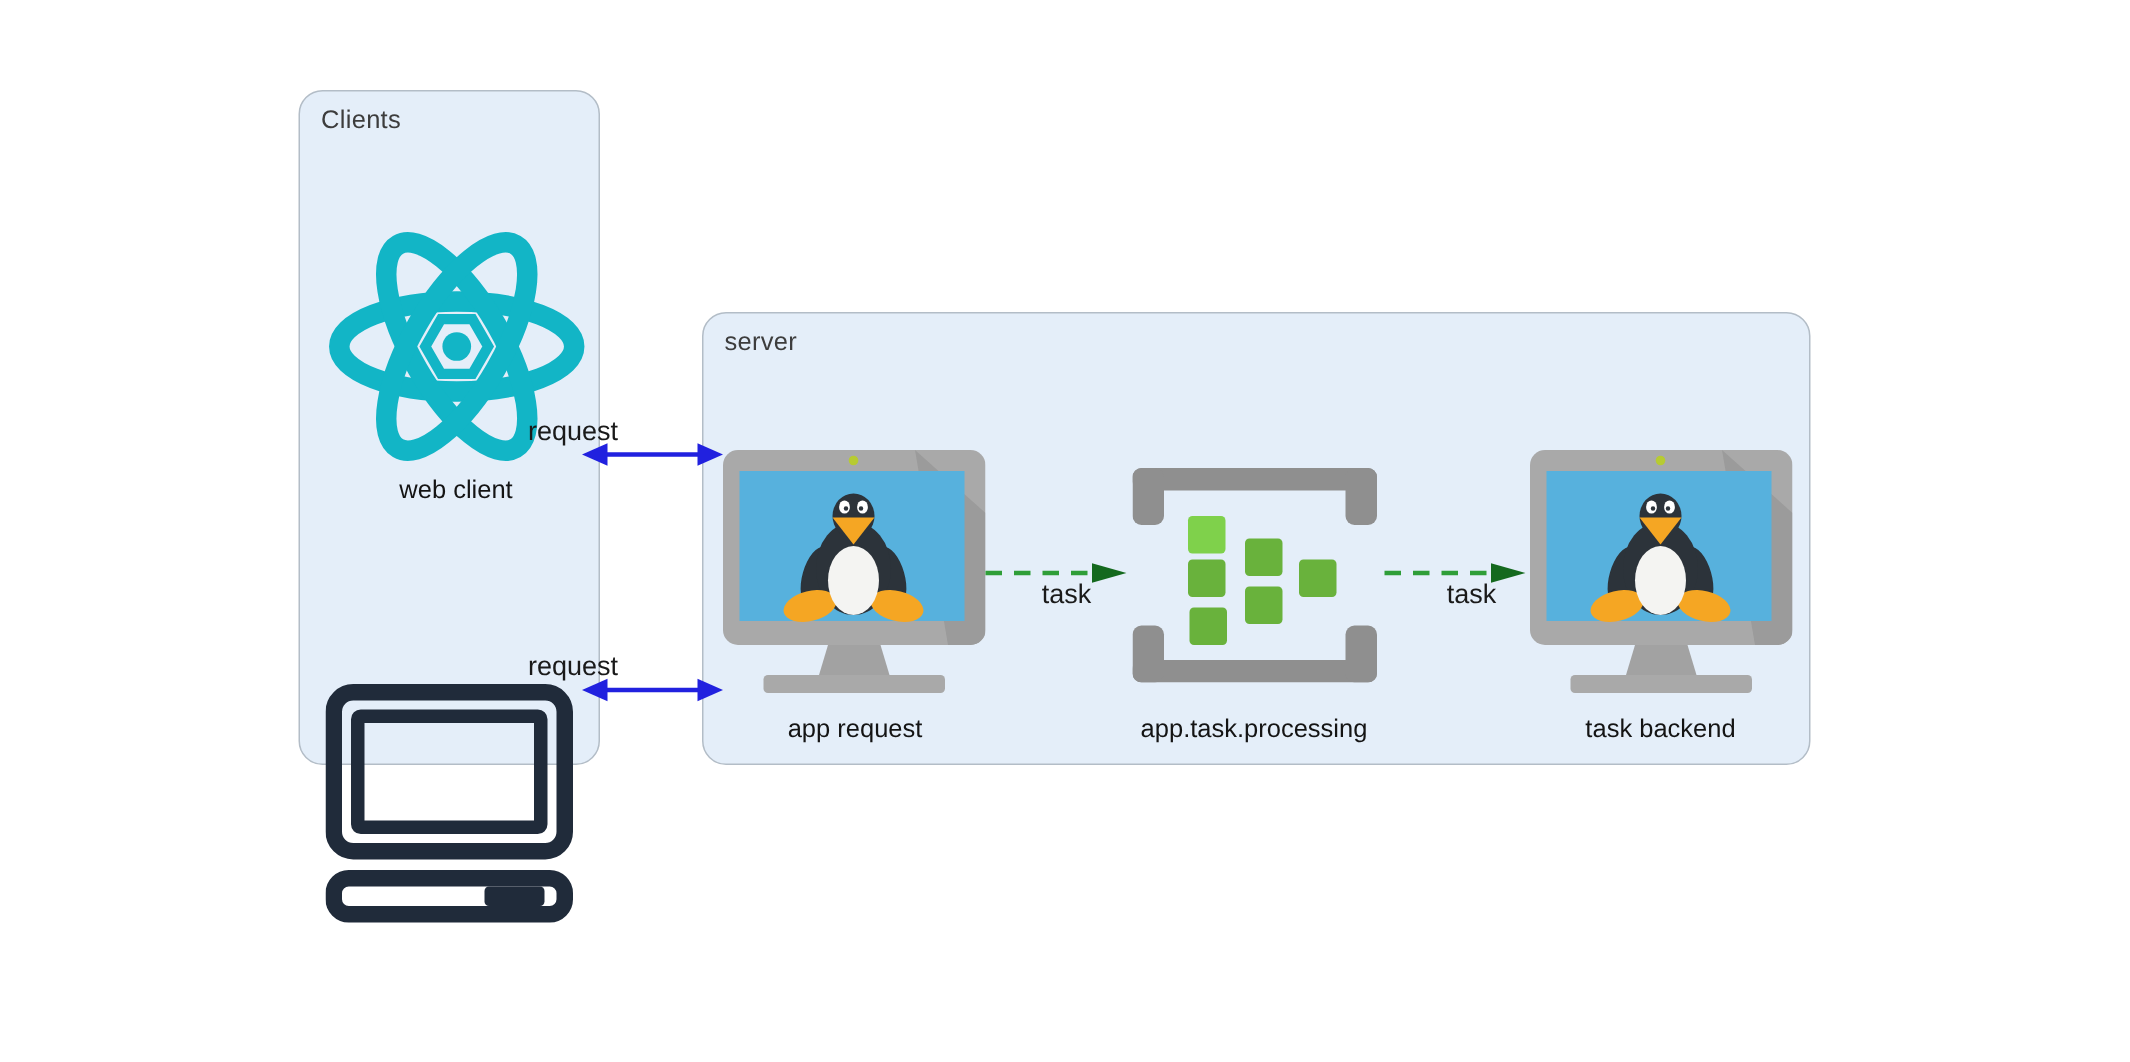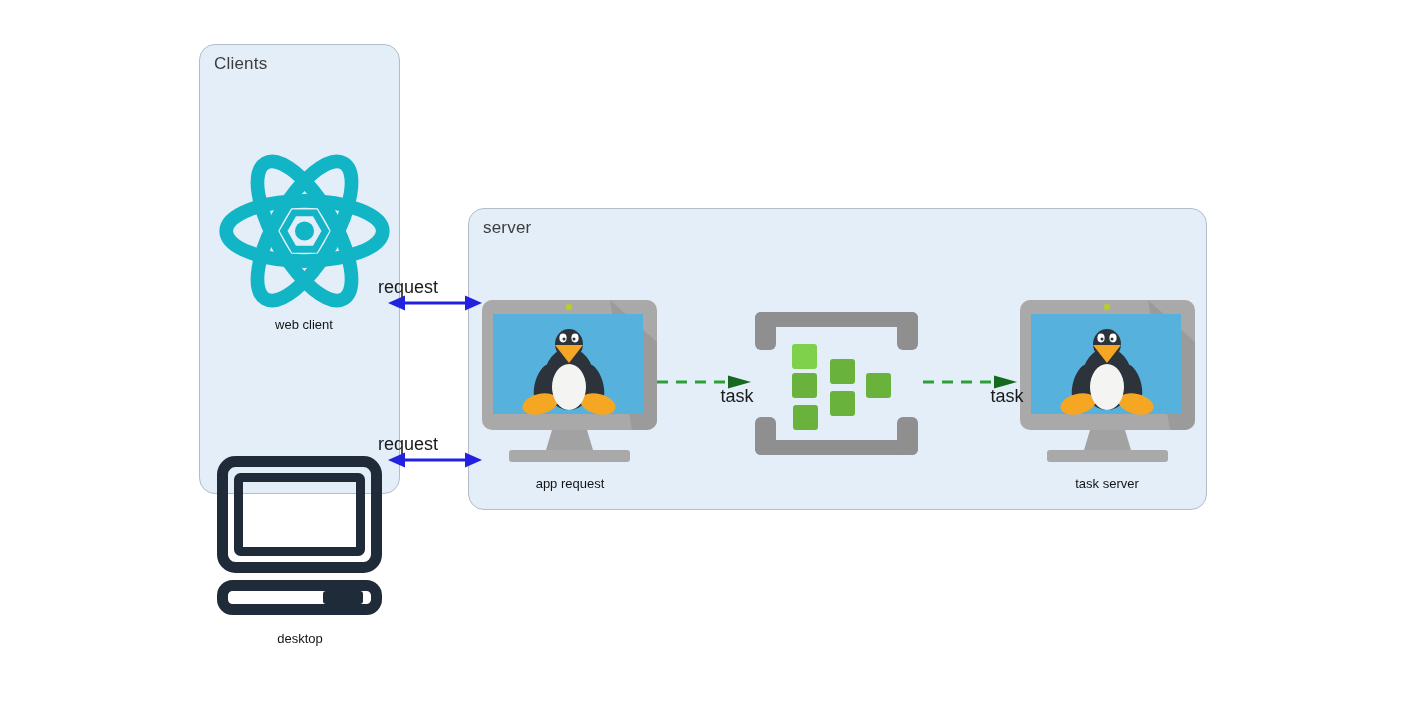--- a/index.html
+++ b/index.html
@@ -15,33 +15,33 @@
     box-sizing:border-box;
     z-index:1;
   }
   .group-label{
     position:absolute;
     top:9px;left:14px;
     font-size:17px;
     color:#3d3d3d;
     letter-spacing:0.2px;
   }
-  #clients-box{left:199px;top:44px;width:201px;height:450px;}
+  #clients-box{left:199px;top:60px;width:201px;height:450px;}
   #backend-box{left:468px;top:208px;width:739px;height:302px;}
 
   .node-icon{position:absolute;z-index:3;}
   .node-label{
     position:absolute;z-index:3;
-    font-size:13px;color:#141414;
+    font-size:17px;color:#141414;
     text-align:center;
   }
   .edge{position:absolute;z-index:4;}
   .edge-label{
     position:absolute;z-index:4;
-    font-size:18px;color:#1a1a1a;margin-left:26px;
+    font-size:18px;color:#1a1a1a;
   }
   svg{display:block;}
 </style>
 </head>
 <body>
 
 <div class="canvas">
 
   <svg width="0" height="0" style="position:absolute" aria-hidden="true">
     <defs>
@@ -99,21 +99,20 @@
   <div class="node-icon" style="left:217px;top:456px;">
     <span>
       <svg width="165" height="160" viewBox="0 0 165 160">
         <rect x="5.5" y="5.5" width="154" height="106" rx="13" fill="none" stroke="#202b3a" stroke-width="11"></rect>
         <rect x="21.5" y="21.5" width="122" height="74" rx="2" fill="none" stroke="#202b3a" stroke-width="9"></rect>
         <rect x="5.5" y="129.5" width="154" height="24" rx="10" fill="none" stroke="#202b3a" stroke-width="11"></rect>
         <rect x="106" y="135" width="40" height="13" rx="3" fill="#202b3a"></rect>
       </svg>
     </span>
   </div>
-  <div class="node-label" style="left:200px;top:631px;width:200px;">desktop</div>
 
   <div class="node-icon" style="left:482px;top:300px;">
     <span>
       <svg width="175" height="162" viewBox="0 0 175 162">
           <use href="#linux-monitor"></use>
         </svg>
     </span>
   </div>
   <div class="node-label" style="left:470px;top:476px;width:200px;">app request</div>
 
@@ -130,29 +129,30 @@
         </g>
         <rect x="37" y="32" width="25" height="25" rx="3" fill="#7fd14b"></rect>
         <rect x="37" y="61" width="25" height="25" rx="3" fill="#69b23c"></rect>
         <rect x="38" y="93" width="25" height="25" rx="3" fill="#69b23c"></rect>
         <rect x="75" y="47" width="25" height="25" rx="3" fill="#69b23c"></rect>
         <rect x="75" y="79" width="25" height="25" rx="3" fill="#69b23c"></rect>
         <rect x="111" y="61" width="25" height="25" rx="3" fill="#69b23c"></rect>
       </svg>
     </span>
   </div>
+  <div class="node-label" style="left:716px;top:476px;width:240px;">app.task.processing</div>
 
   <div class="node-icon" style="left:1020px;top:300px;">
     <span>
       <svg width="175" height="162" viewBox="0 0 175 162">
           <use href="#linux-monitor"></use>
         </svg>
     </span>
   </div>
-  <div class="node-label" style="left:1007px;top:476px;width:200px;">task server</div>
+  <div class="node-label" style="left:1007px;top:476px;width:200px;">task backend</div>
 
   <div class="edge" style="left:388px;top:294px;">
     <span>
       <svg width="94" height="18" viewBox="0 0 94 18">
         <line x1="13" y1="9" x2="81" y2="9" stroke="#2121df" stroke-width="3"></line>
         <polygon points="0,9 17,1.5 17,16.5" fill="#2121df"></polygon>
         <polygon points="94,9 77,1.5 77,16.5" fill="#2121df"></polygon>
       </svg>
     </span>
   </div>

